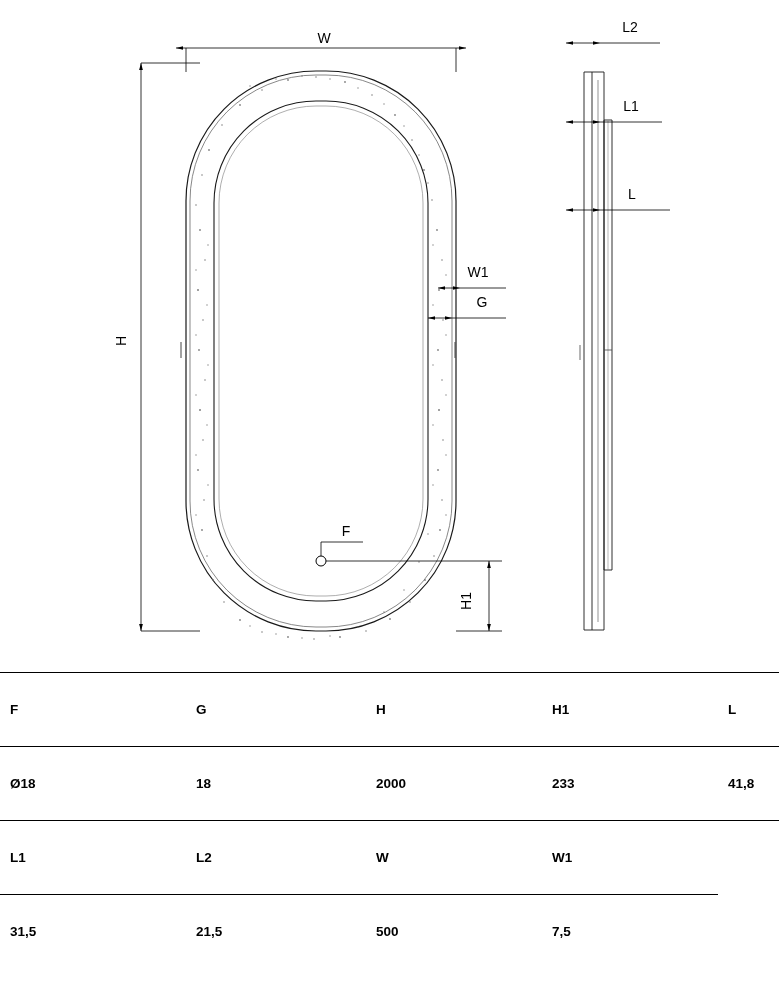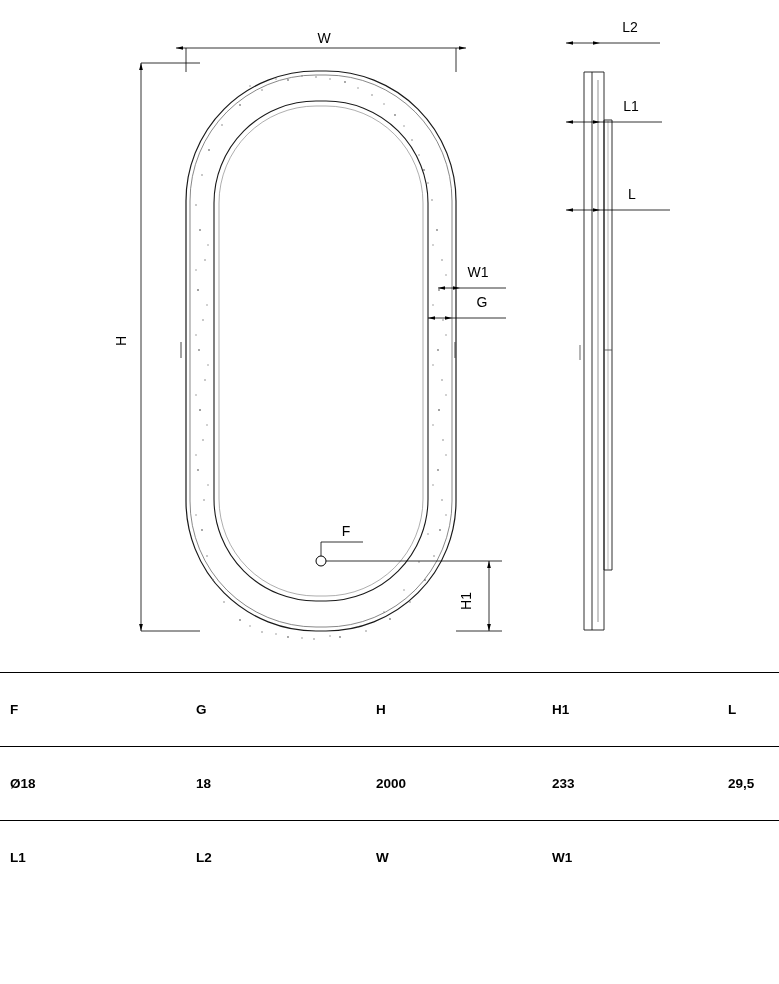--- a/index.html
+++ b/index.html
@@ -303,35 +303,52 @@
           <td class="val">
               <div class="cell-inner">18</div>
             </td>
           <td class="val">
               <div class="cell-inner">2000</div>
             </td>
           <td class="val">
               <div class="cell-inner">233</div>
             </td>
           <td class="val">
-              <div class="cell-inner">29,5</div>
+              <div class="cell-inner">41,8</div>
             </td>
         </tr>
         <tr class="row-hdr">
           <td class="hdr">
               <div class="cell-inner">L1</div>
             </td>
           <td class="hdr">
               <div class="cell-inner">L2</div>
             </td>
           <td class="hdr">
               <div class="cell-inner">W</div>
             </td>
           <td class="hdr">
               <div class="cell-inner">W1</div>
+            </td>
+          <td class="blank">
+              <div class="cell-inner"></div>
+            </td>
+        </tr>
+        <tr>
+          <td class="val">
+              <div class="cell-inner">31,5</div>
+            </td>
+          <td class="val">
+              <div class="cell-inner">21,5</div>
+            </td>
+          <td class="val">
+              <div class="cell-inner">500</div>
+            </td>
+          <td class="val">
+              <div class="cell-inner">7,5</div>
             </td>
           <td class="blank">
               <div class="cell-inner"></div>
             </td>
         </tr>
       </tbody>
     </table>
   </div>
 
 </div>

